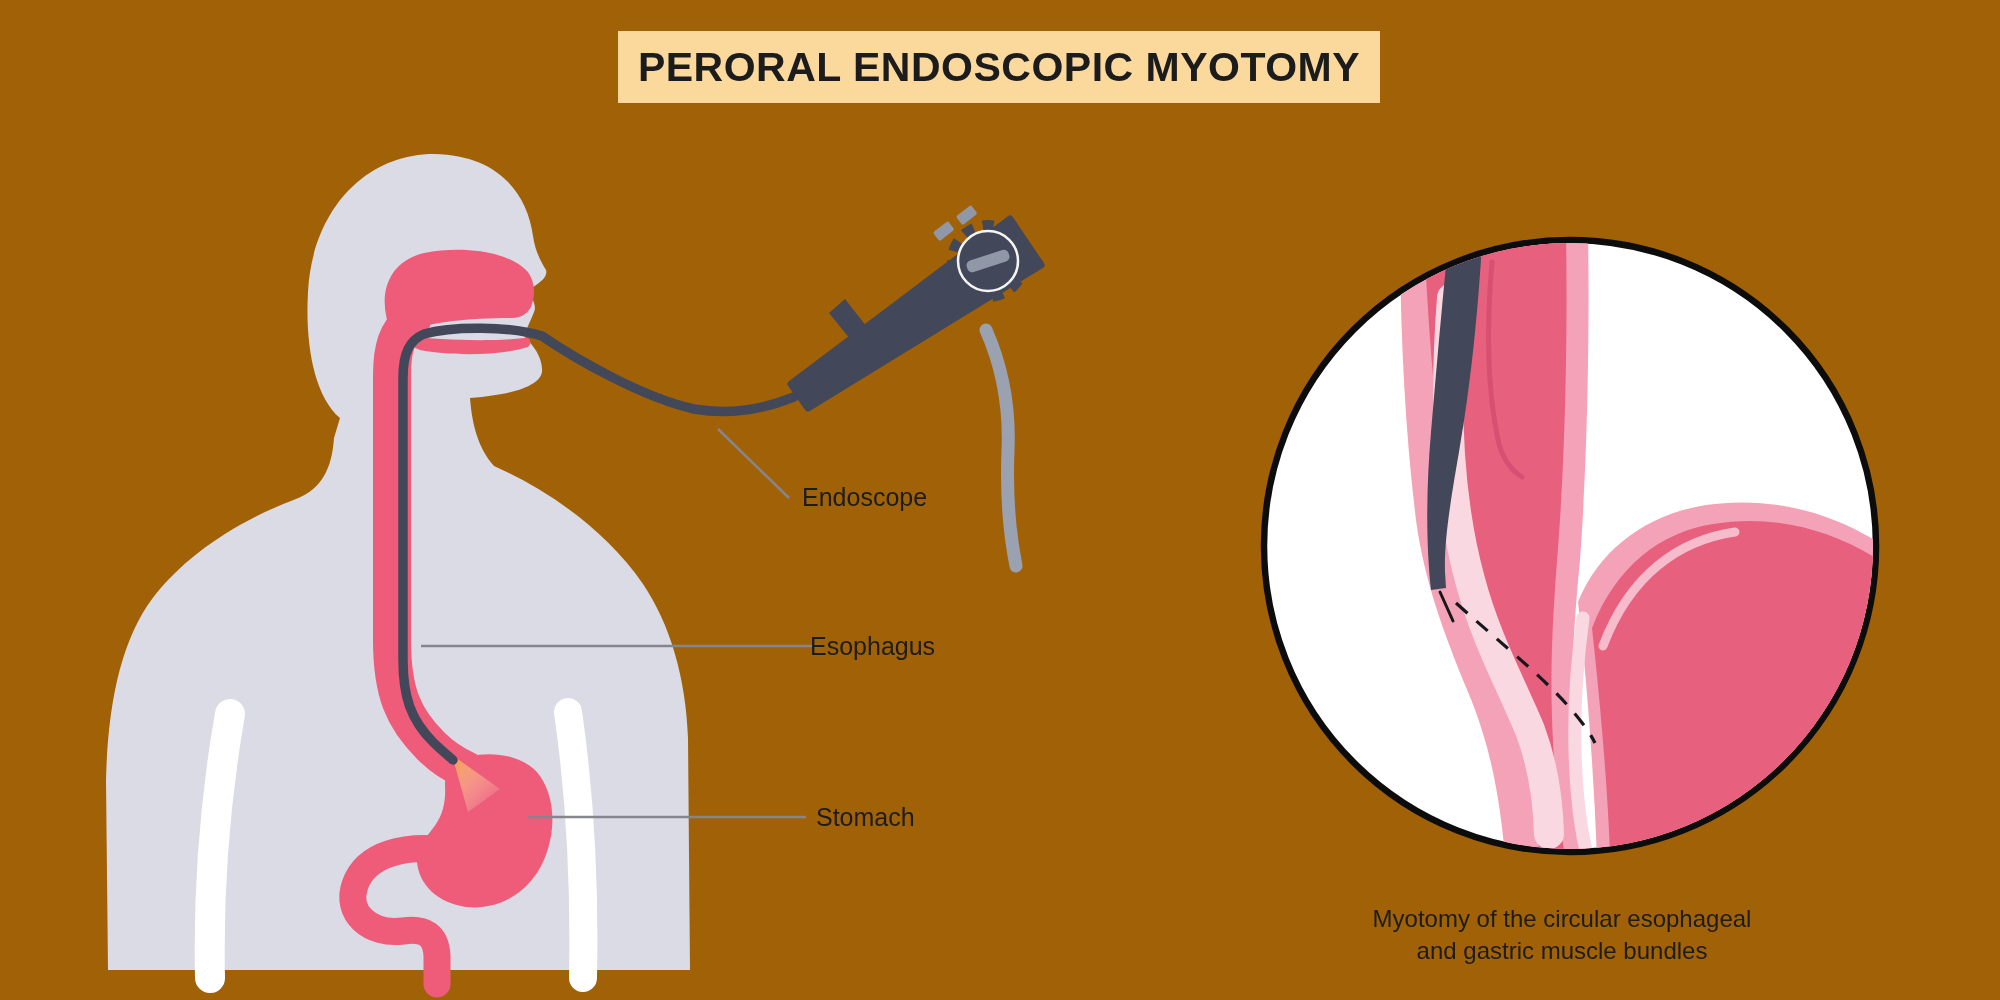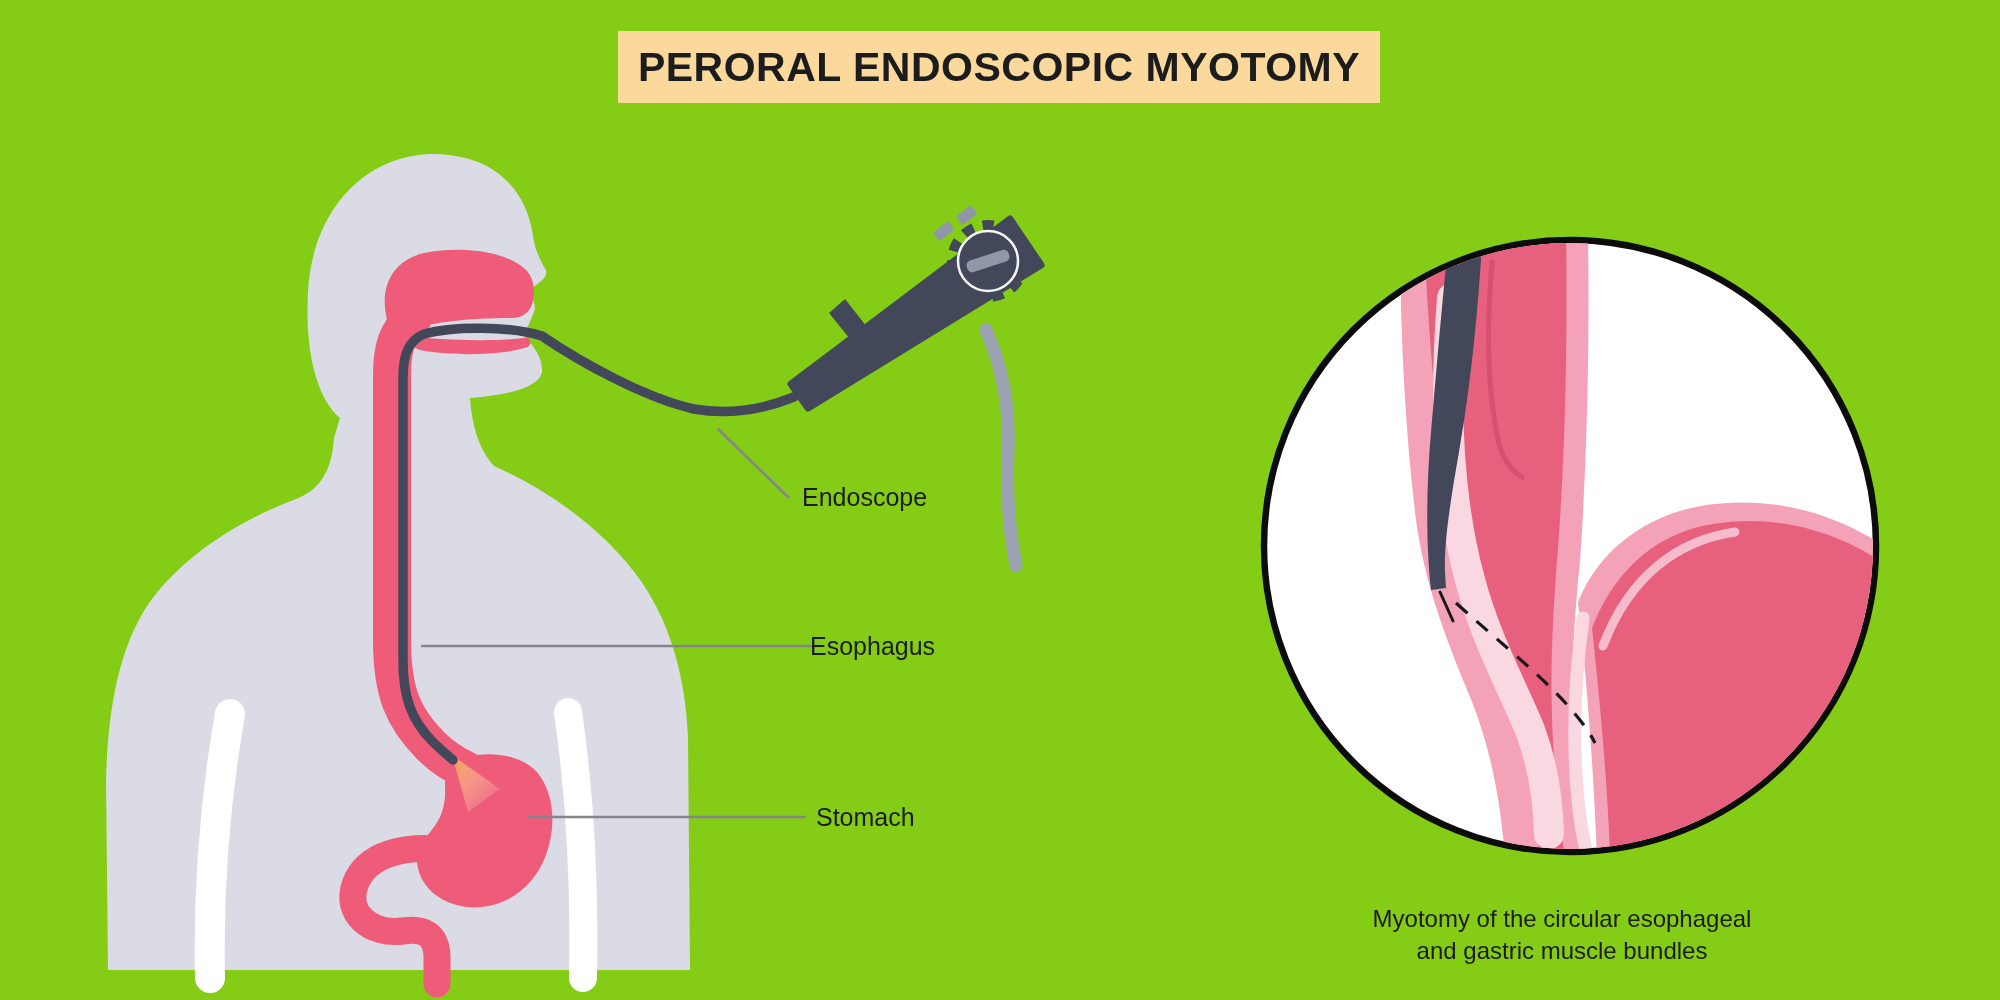--- a/index.html
+++ b/index.html
@@ -1,16 +1,16 @@
 <!DOCTYPE html>
 <html style="--banner_bg: #fbd99c; --ink: #1c1c1c; --body: #dbdbe6; --organ_pink: #ee5c7a; --scope_dark: #424859; --scope_gray: #9aa1b1; --scope_light: #9098a8; --leader: #85868d; --inset_dark_pink: #e7617f; --inset_mid_pink: #f4a2b8; --inset_pale_pink: #fad8e1; --inset_flap: #d94f72; --inset_outline: #0c0c0c; --glow_start: #f8a257; --glow_end: #fdeccc;"><head>
 <meta charset="utf-8">
 <style>
   html,body{margin:0;padding:0;background:#fff;}
-  .page{position:relative;width:2000px;height:1000px;background:#84cc16;overflow:hidden;
+  .page{position:relative;width:2000px;height:1000px;background:#a16207;overflow:hidden;
         font-family:"Liberation Sans",sans-serif;}
   svg{display:block;}
   .title-text{font-family:"Liberation Sans",sans-serif;font-weight:700;font-size:41px;
               fill:var(--ink,#1c1c1c);letter-spacing:.5px;}
   .label-text{font-family:"Liberation Sans",sans-serif;font-size:25px;fill:var(--ink,#1c1c1c);}
   .caption-text{font-family:"Liberation Sans",sans-serif;font-size:24px;fill:var(--ink,#1c1c1c);}
   .banner{fill:var(--banner_bg,#fbd99c);}
   .body-fill{fill:var(--body,#dbdbe6);}
   .pink-fill{fill:var(--organ_pink,#ee5c7a);}
   .pink-stroke{stroke:var(--organ_pink,#ee5c7a);fill:none;}

